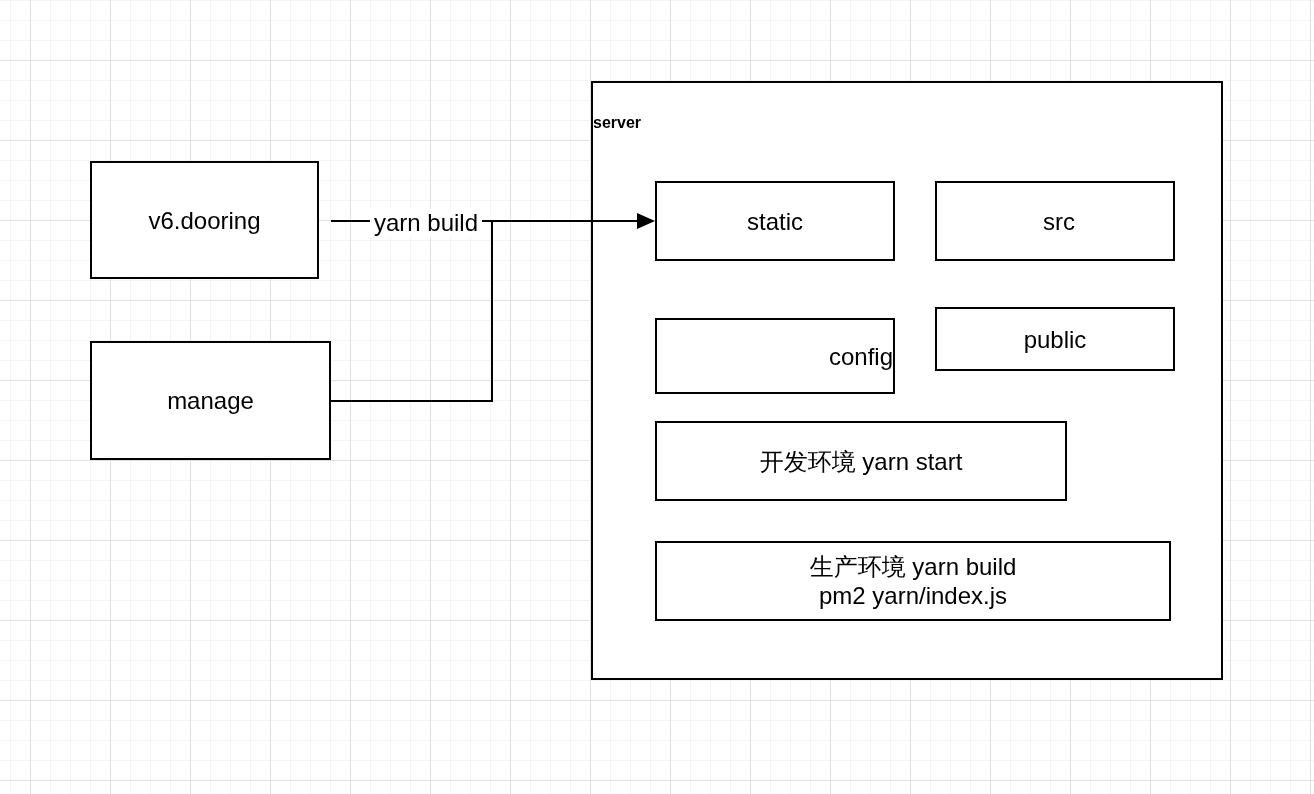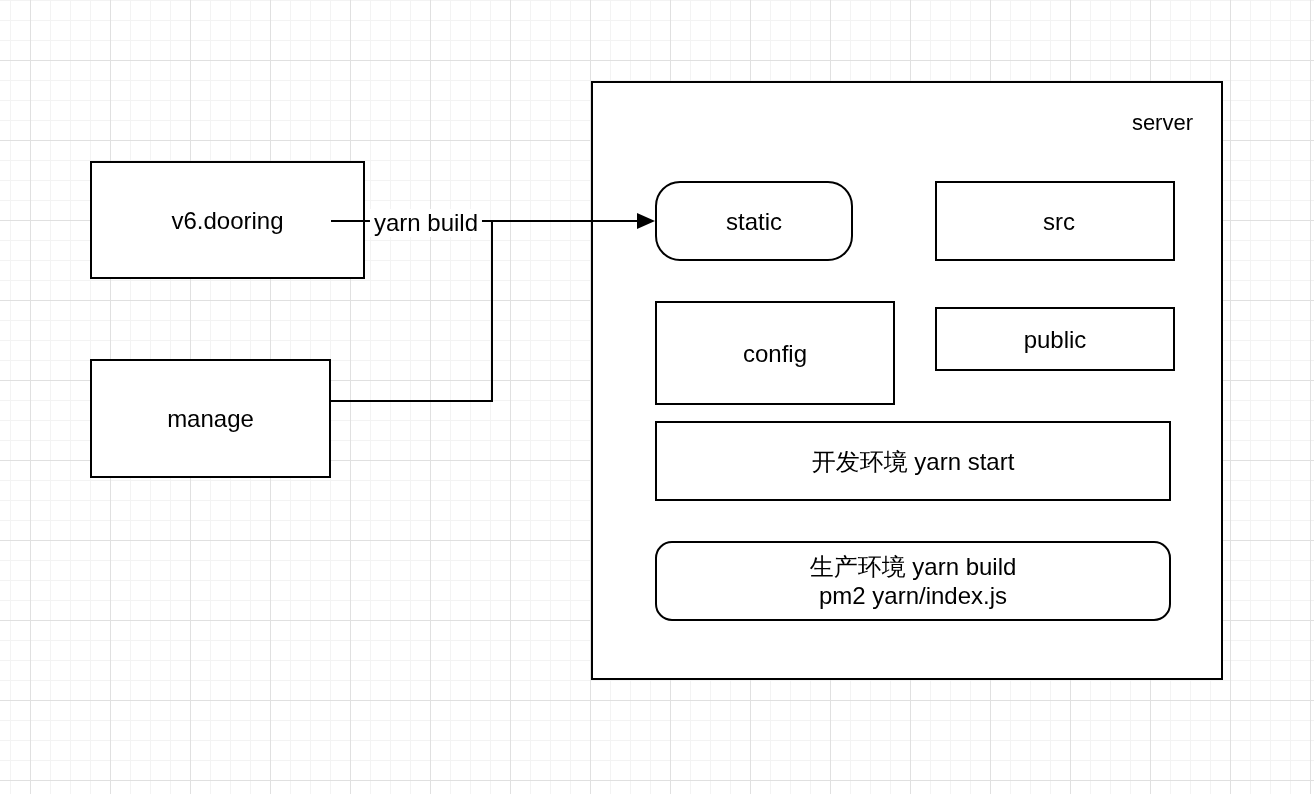--- a/index.html
+++ b/index.html
@@ -38,32 +38,33 @@
     z-index: 2;
   }
   #server-box {
     left: 591px; top: 81px; width: 632px; height: 599px;
     display: block;
     z-index: 1;
   }
   #server-title {
     position: absolute;
     left: 0; top: 25px; width: 600px;
-    text-align: right;
-    font-size: 22px;
+    text-align: left;
+    font-size: 16px;
     color: #000000;
+    font-weight: bold;
   }
-  #v6-box     { left: 90px;  top: 161px; width: 275px; height: 118px; }
-  #manage-box { left: 90px;  top: 341px; width: 241px; height: 119px; margin-top: 18px; }
-  #static-box { left: 655px; top: 181px; width: 198px; height: 80px; border-radius: 25px; }
+  #v6-box     { left: 90px;  top: 161px; width: 229px; height: 118px; }
+  #manage-box { left: 90px;  top: 341px; width: 241px; height: 119px; }
+  #static-box { left: 655px; top: 181px; width: 240px; height: 80px; }
   #src-box    { left: 935px; top: 181px; width: 240px; height: 80px; padding-left: 8px; }
-  #config-box { left: 655px; top: 301px; width: 240px; height: 104px; }
+  #config-box { left: 655px; top: 318px; width: 240px; height: 76px; align-items: flex-end; }
   #public-box { left: 935px; top: 307px; width: 240px; height: 64px; justify-content: center; }
-  #dev-box    { left: 655px; top: 421px; width: 516px; height: 80px; }
-  #prod-box   { left: 655px; top: 541px; width: 516px; height: 80px; border-radius: 17px; }
+  #dev-box    { left: 655px; top: 421px; width: 412px; height: 80px; }
+  #prod-box   { left: 655px; top: 541px; width: 516px; height: 80px; }
   #connector-layer {
     position: absolute;
     left: 0; top: 0;
     width: 1314px; height: 794px;
     z-index: 3;
     pointer-events: none;
   }
   #edge-label {
     position: absolute;
     left: 426px; top: 223px;

